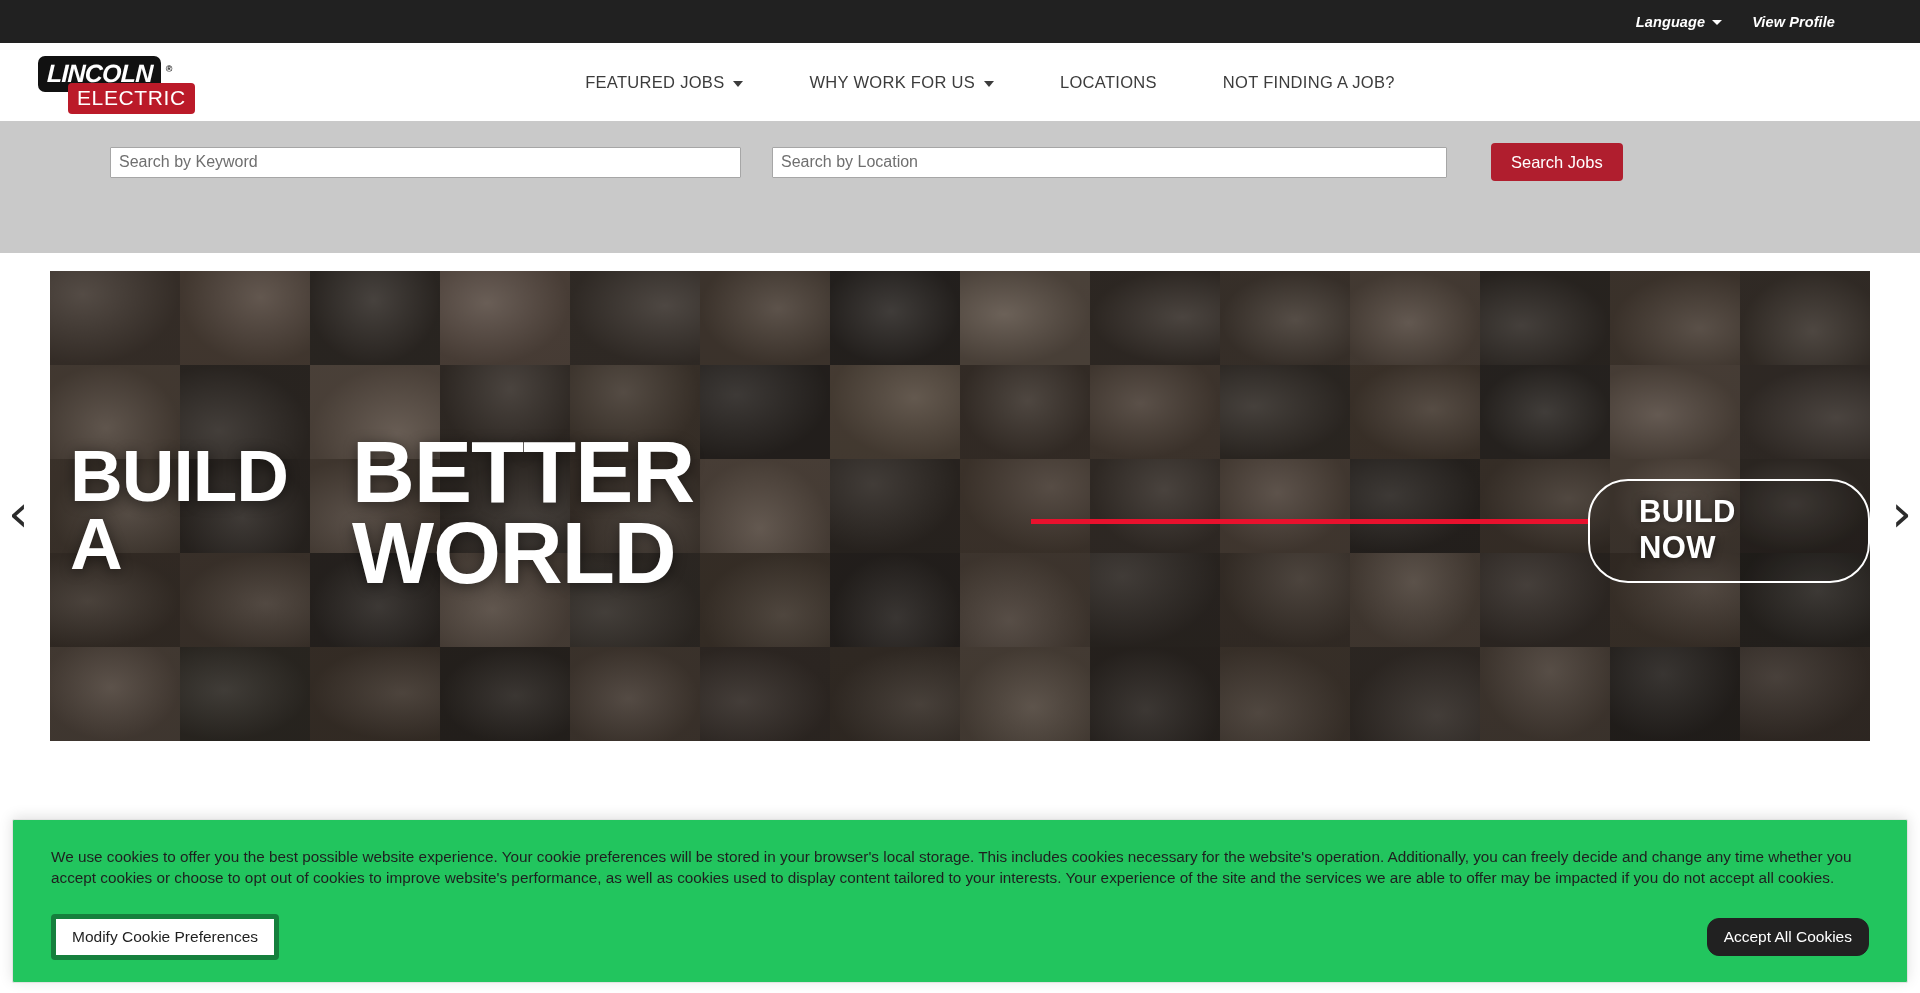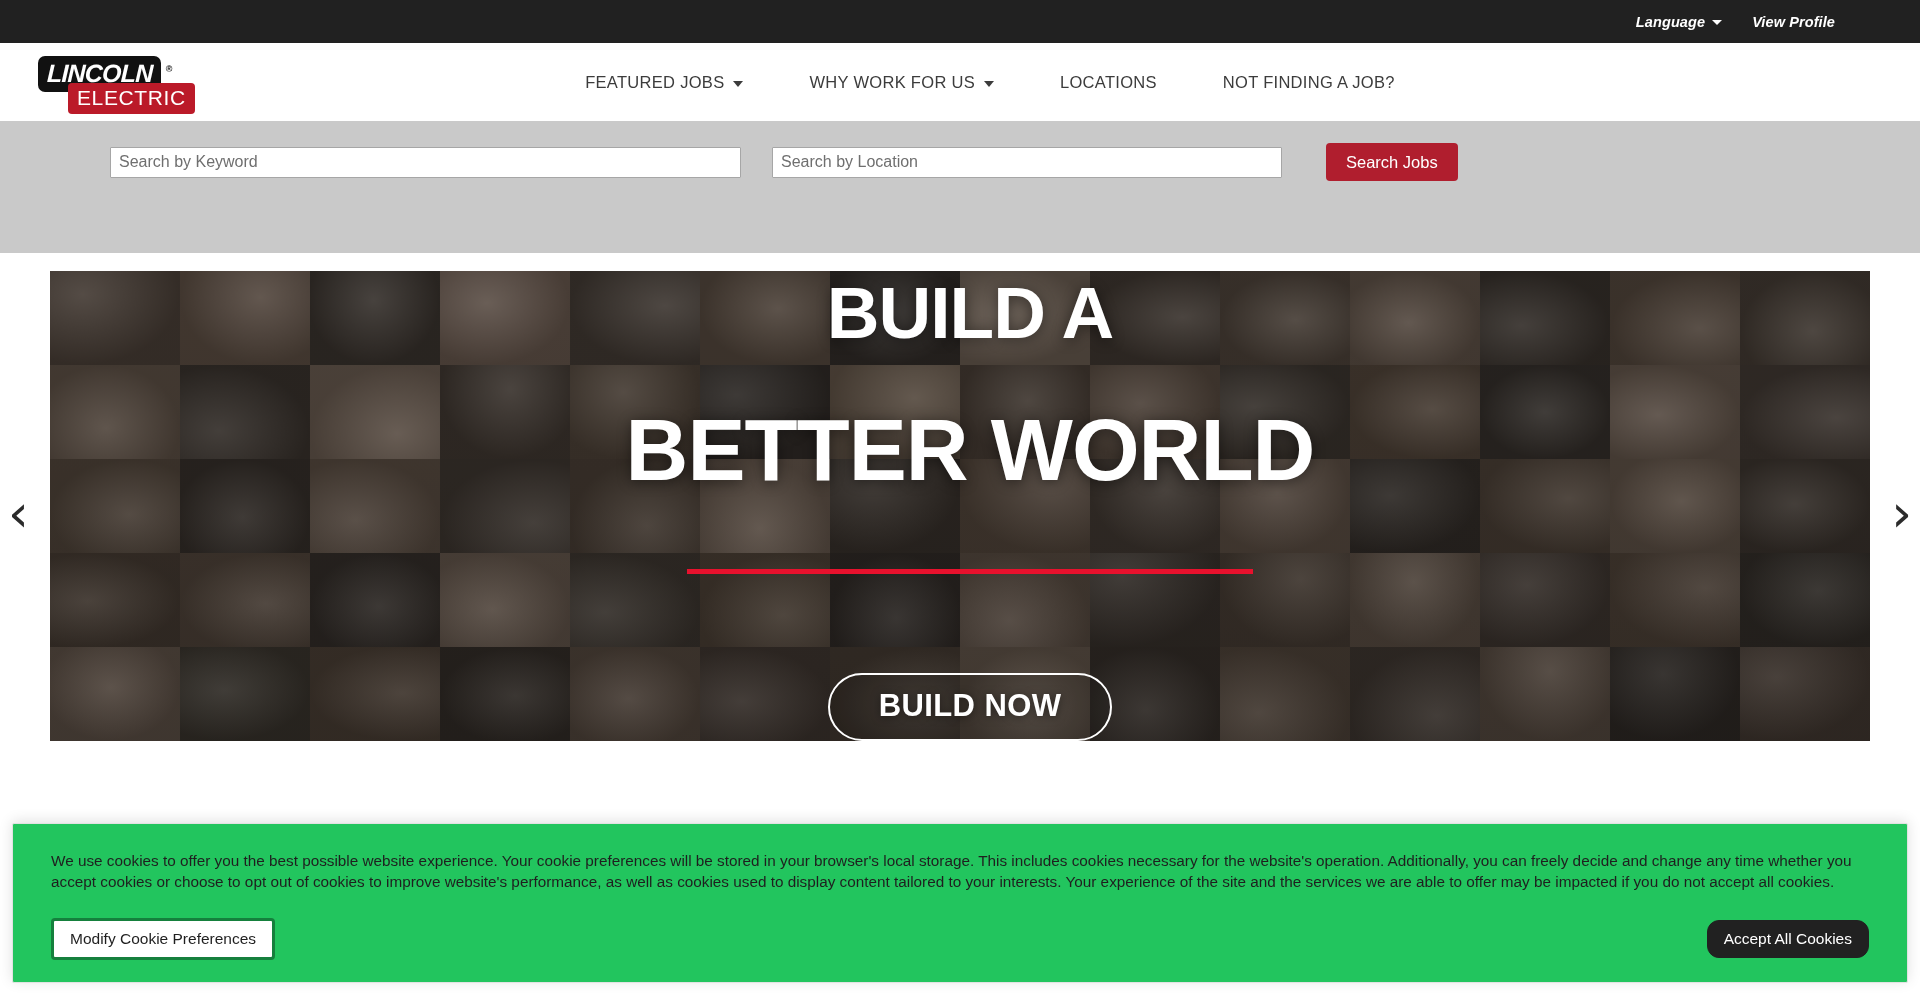--- a/index.html
+++ b/index.html
@@ -79,21 +79,21 @@
     background: #c9c9c9; height: 132px; position: relative;
     padding: 22px 0 0 0;
   }
   .search-row { display: flex; align-items: center; padding-left: 82px; margin-left: 28px; }
   .search-input {
     width: 631px; height: 31px; border: 1px solid #a6a6a6;
     background: #ffffff; font-size: 16px; font-family: "Liberation Sans", sans-serif;
     padding: 0 8px; color: #333333; border-radius: 1px;
   }
   .search-input::placeholder { color: #6f6f6f; opacity: 1; }
-  .search-input.loc { margin-left: 31px; width: 510px; }
+  .search-input.loc { margin-left: 31px; width: 675px; }
   .search-button {
     margin-left: 44px; background: #b01e2e; color: #ffffff;
     border: none; font-size: 16.5px; font-family: "Liberation Sans", sans-serif;
     padding: 9px 20px; border-radius: 4px; cursor: pointer; height: 38px;
     white-space: nowrap;
   }
   .show-more {
     position: absolute; left: 89px; top: 176px; font-size: 16.5px;
     color: #2a2a2a; cursor: pointer;
   }
@@ -109,22 +109,22 @@
     grid-template-columns: repeat(14, 1fr);
     grid-template-rows: repeat(5, 1fr);
     filter: saturate(0.85);
   }
   .mosaic i { display: block; }
   .hero-shade {
     position: absolute; inset: 0;
     background: linear-gradient(180deg, rgba(20,16,14,.42) 0%, rgba(25,20,17,.50) 45%, rgba(20,16,14,.55) 100%);
   }
   .hero-content {
-    position: absolute; inset: 0; display: flex; flex-direction: column;
-    align-items: center; justify-content: space-between; padding-top: 8px; padding-left: 20px;
+    position: absolute; inset: 0; display: flex; 
+    align-items: center; justify-content: flex-start; padding-top: 8px; padding-left: 20px;
   }
   .hero-line {
     color: #ffffff; font-family: "Liberation Sans", sans-serif;
     font-weight: bold; letter-spacing: -1px; line-height: .93;
     text-shadow: 0 2px 14px rgba(0,0,0,.45);
   }
   .hero-line.l1 { font-size: 73px; }
   .hero-line.l2 { font-size: 87px; margin-top: 6px; }
   .hero-rule {
     width: 566px; height: 5px; background: #e8112d; margin-top: 22px;
@@ -152,21 +152,21 @@
   }
   .cookie-text {
     font-size: 15.3px; line-height: 1.42; color: #1f1f1f;
     max-width: 1810px;
   }
   .cookie-actions {
     display: flex; align-items: center; justify-content: space-between;
     margin-top: 25px;
   }
   .btn-outline {
-    background: #ffffff; border: 3px solid #15803d; color: #1f1f1f;
+    background: #ffffff; border: 5px solid #15803d; color: #1f1f1f;
     font-size: 15.5px; font-family: "Liberation Sans", sans-serif;
     padding: 9px 16px; border-radius: 4px; cursor: pointer;
   }
   .btn-dark {
     background: #212121; border: 1px solid #212121; color: #ffffff;
     font-size: 15.5px; font-family: "Liberation Sans", sans-serif;
     padding: 9px 16px; border-radius: 12px; cursor: pointer;
   }
 </style>
 </head>

